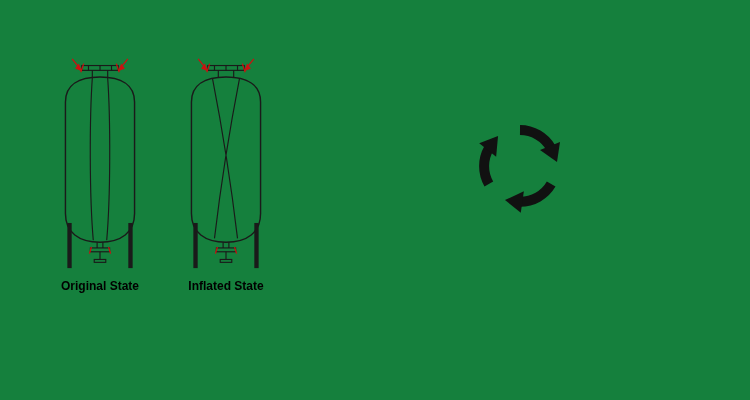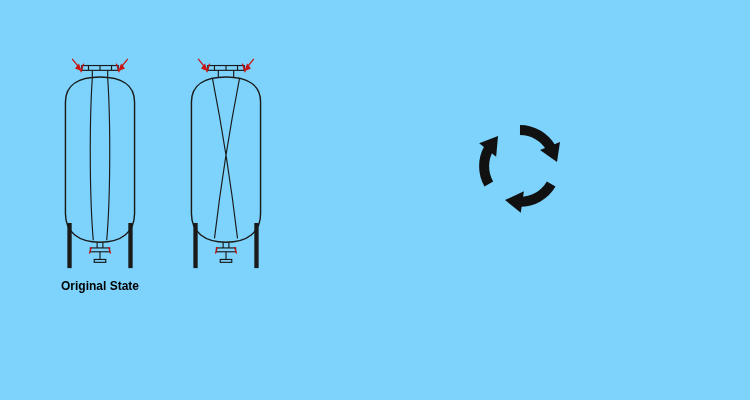--- a/index.html
+++ b/index.html
@@ -1,17 +1,17 @@
 <!DOCTYPE html>
 <html><head>
 <meta charset="utf-8">
 <style>
   html,body{margin:0;padding:0;background:#ffffff;}
   .canvas{
-    position:relative;width:750px;height:400px;background:#7dd3fc;
+    position:relative;width:750px;height:400px;background:#15803d;
     font-family:"Liberation Sans",sans-serif;color:#000;overflow:hidden;
   }
   .figure{position:absolute;width:96px;text-align:center;}
   .figure svg{display:block;width:96px;height:221px;}
   .state-label{
     display:block;margin-top:6px;font-size:12px;font-weight:bold;
     white-space:nowrap;
   }
   .cycle-wrap{position:absolute;left:470px;top:116px;width:100px;height:100px;}
   .cycle-wrap svg{display:block;width:100px;height:100px;}
@@ -74,20 +74,21 @@
       <path class="diaphragm" d="M42,27 C39,70 39,150 43,196 M58,27 C61,70 61,150 57,196"></path>
     </svg>
     <span class="state-label">Original State</span>
   </div>
 
   <div class="figure" style="left:178px;top:52px;">
     <svg viewBox="0 0 100 230">
       <use href="#tank-base"></use>
       <path class="diaphragm" d="M36,28 Q52,110 62,194 M64,28 Q48,110 38,194"></path>
     </svg>
+    <span class="state-label">Inflated State</span>
   </div>
 
 
   <div class="cycle-wrap">
     <svg viewBox="0 0 100 100">
       <g id="cyc">
         <path d="M 50 14 A 36 36 0 0 1 81 32" class="cyc-stroke"></path>
         <polygon points="87,46 70,34 90,26" class="cyc-head"></polygon>
       </g>
       <use href="#cyc" transform="rotate(120 50 50)"></use>

